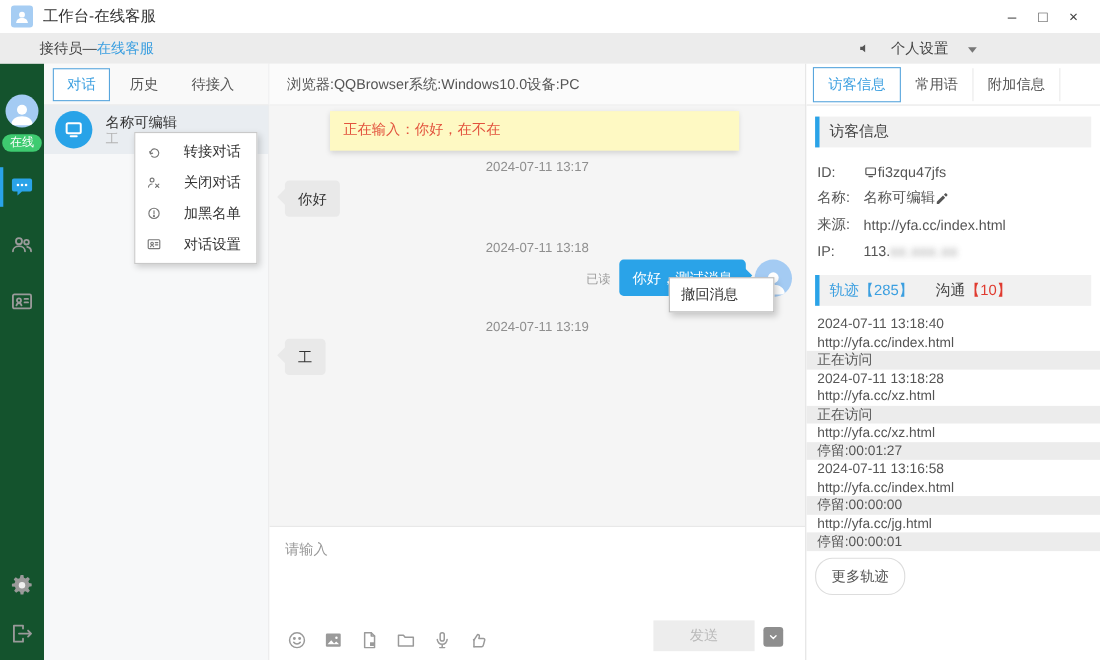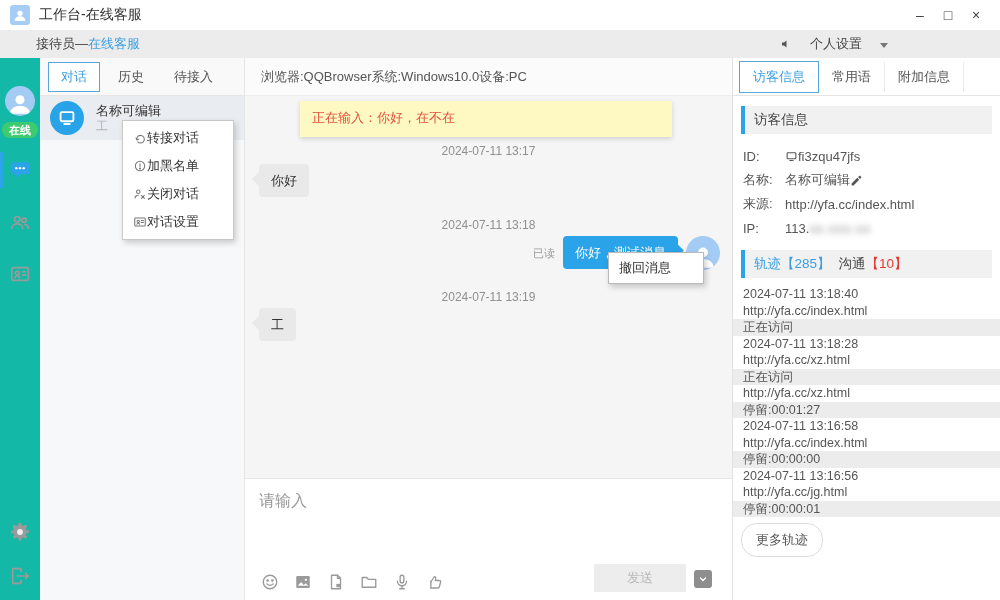--- a/index.html
+++ b/index.html
@@ -21,22 +21,22 @@
     color:#444; font-size:14px; cursor:default; }
   
   .headerstrip { position:absolute; top:30px; left:0; right:0; height:28px;
     background:#ececec; display:flex; align-items:center; padding-left:36px;
     font-size:13px; color:#444; }
   .agent-name { color:#3b9fe0; }
   .strip-right { margin-left:auto; margin-right:112px; display:flex; align-items:center; gap:18px; }
   .caret-down { width:0; height:0; border-left:4px solid transparent;
     border-right:4px solid transparent; border-top:5px solid #777; margin-top:2px; }
   
-  .sidebar { position:absolute; top:58px; bottom:0; left:0; width:40px; background:#14b8a6;
-    display:flex; flex-direction:column; align-items:center;font-weight:bold; }
+  .sidebar { position:absolute; top:58px; bottom:0; left:0; width:40px; background:#14532d;
+    display:flex; flex-direction:column; align-items:center; }
   .side-avatar { margin-top:28px; width:30px; height:30px; border-radius:50%;
     background:#a4cbf3; display:flex; align-items:center; justify-content:center; overflow:hidden; }
   .side-avatar svg { width:26px; height:26px; margin-top:4px; }
   .status-badge { margin-top:6px; background:#3ecb70; color:#fff; font-size:11px;
     border-radius:9px; padding:2px 7px; line-height:12px; }
   .side-item { position:relative; width:40px; height:40px; margin-top:12px;
     display:flex; align-items:center; justify-content:center; }
   .side-item svg { width:22px; height:22px; }
   .side-item.active::before { content:""; position:absolute; left:0; top:2px; bottom:2px;
     width:3px; background:#2aa3e8; }
@@ -52,21 +52,21 @@
   .conv-item { height:44px; background:#e9edf1; display:flex; align-items:center; padding:0 10px; }
   .conv-avatar { width:34px; height:34px; border-radius:50%; background:#28a3e8;
     display:flex; align-items:center; justify-content:center; flex:none; }
   .conv-avatar svg { width:22px; height:22px; }
   .conv-texts { margin-left:12px; overflow:hidden; }
   .conv-name { font-size:13px; color:#333; line-height:16px; }
   .conv-preview { font-size:12px; color:#b3b3b3; line-height:15px; }
   
   .ctx-menu { position:absolute; left:122px; top:120px; width:112px; background:#fff;
     border:1px solid #c9c9c9; box-shadow:2px 3px 6px rgba(0,0,0,.18); z-index:40; padding:3px 0; }
-  .ctx-item { display:flex; align-items:center; gap:0; padding:5px 10px;
+  .ctx-item { display:flex; align-items:center; gap:20px; padding:5px 10px;
     font-size:13px; color:#333; cursor:default; }
   .ctx-item svg { width:14px; height:14px; flex:none; }
   
   .chatarea { position:absolute; top:58px; bottom:0; left:245px; width:487px; background:#f5f5f5; }
   .chat-topbar { height:38px; background:#fbfbfb; border-bottom:1px solid #ececec;
     display:flex; align-items:center; padding-left:16px; font-size:13px; color:#555; }
   .messages { position:absolute; top:38px; bottom:122px; left:0; right:0; background:#f5f5f5; }
   .typing-notice { position:absolute; left:55px; top:5px; width:372px; min-height:36px;
     background:#fef9c3; box-shadow:0 2px 5px rgba(0,0,0,.15); padding:8px 12px;
     color:#e2523d; font-size:13px; z-index:5; }
@@ -88,42 +88,42 @@
   .msg-avatar { width:34px; height:34px; border-radius:50%; background:#a4cbf3;
     display:flex; align-items:center; justify-content:center; overflow:hidden; flex:none; }
   .msg-avatar svg { width:28px; height:28px; margin-top:5px; }
   .recall-menu { position:absolute; left:363px; top:156px; width:96px; background:#fff;
     border:1px solid #b9b9b9; box-shadow:2px 3px 6px rgba(0,0,0,.2); z-index:30; }
   .recall-item { padding:6px 10px; font-size:13px; color:#333; cursor:default; }
   
   .inputarea { position:absolute; left:0; right:0; bottom:0; height:122px; background:#fff;
     border-top:1px solid #e6e6e6; }
   .inputarea textarea { width:100%; height:72px; border:none; outline:none; resize:none;
-    padding:12px 14px; font-size:16px; font-family:inherit; color:#333; background:transparent; }
+    padding:12px 14px; font-size:13px; font-family:inherit; color:#333; background:transparent; }
   .inputarea textarea::placeholder { color:#999; }
   .input-toolbar { position:absolute; left:16px; bottom:9px; display:flex; gap:15px; align-items:center; }
   .input-toolbar svg { width:18px; height:18px; cursor:default; }
   .send-btn { position:absolute; right:46px; bottom:8px; width:92px; height:28px;
     background:#ededed; color:#b9b9b9; border:none; font-size:13px; font-family:inherit; cursor:default; }
   .send-more { position:absolute; right:20px; bottom:12px; width:18px; height:18px;
     background:#8e8e8e; border-radius:3px; display:flex; align-items:center; justify-content:center; cursor:default; }
   .send-more svg { width:12px; height:12px; }
   
   .rightpanel { position:absolute; top:58px; bottom:0; left:732px; width:268px;
     background:#fff; border-left:1px solid #e2e2e2; overflow:hidden; }
   .rp-tabsrow { height:38px; display:flex; align-items:center; border-bottom:1px solid #e6e6e6;
     background:#fff; padding-left:6px; }
   .rp-tab { padding:6px 13px; color:#555; font-size:13px; border-right:1px solid #eaeaea; cursor:default; }
   .rp-tab.active { color:#3b9fe0; border:1px solid #58a6dd; background:#fff; }
   .section-hdr { margin:10px 8px 8px 8px; height:28px; background:#f1f1f1;
     display:flex; align-items:center; position:relative; padding-left:13px;
     font-size:13.5px; color:#444; }
   .section-hdr::before { content:""; position:absolute; left:0; top:0; bottom:0; width:4px; background:#2aa3e8; }
   .hdr-blue { color:#3b9fe0; }
-  .hdr-dark { color:#444; margin-left:8px; }
+  .hdr-dark { color:#444; margin-left:20px; }
   .hdr-red { color:#e03b30;text-align:right; }
   .fields { padding:2px 0 0 10px; }
   .field-row { display:flex; align-items:center; height:24px; font-size:13px; color:#555; }
   .field-label { width:42px; flex:none; }
   .field-value { display:flex; align-items:center; gap:0; color:#555; }
   .field-value svg { width:13px; height:13px; }
   .redacted { filter:blur(3px); opacity:.7; letter-spacing:1px; }
   .track-list { margin-top:2px; }
   .trow { font-size:12.5px; color:#555; line-height:16.5px; padding-left:10px; white-space:nowrap; }
   .trow.status { background:#ececec; }
@@ -233,33 +233,33 @@
   <div class="ctx-menu">
     <div class="ctx-item">
       <svg viewBox="0 0 24 24" class="icon-stroke-dk">
           <path d="M6.5 15a6.5 6.5 0 1 1 1.8 3.6"></path>
           <path d="M5.2 11.8l1.3 3.4 3.3-1.2"></path>
         </svg>
       <span>转接对话</span>
     </div>
     <div class="ctx-item">
       <svg viewBox="0 0 24 24" class="icon-stroke-dk">
+          <circle cx="9" cy="8" r="3"></circle>
+          <path d="M3.5 19c0-3 2.5-4.8 5.5-4.8"></path>
+          <path d="M14.5 14.5l5 5M19.5 14.5l-5 5"></path>
+        </svg>
+      <span>关闭对话</span>
+    </div>
+    <div class="ctx-item">
+      <svg viewBox="0 0 24 24" class="icon-stroke-dk">
           <circle cx="12" cy="12" r="8"></circle>
           <path d="M12 8v5"></path>
           <circle cx="12" cy="16.2" r="0.9" fill="#777"></circle>
         </svg>
       <span>加黑名单</span>
-    </div>
-    <div class="ctx-item">
-      <svg viewBox="0 0 24 24" class="icon-stroke-dk">
-          <circle cx="9" cy="8" r="3"></circle>
-          <path d="M3.5 19c0-3 2.5-4.8 5.5-4.8"></path>
-          <path d="M14.5 14.5l5 5M19.5 14.5l-5 5"></path>
-        </svg>
-      <span>关闭对话</span>
     </div>
     <div class="ctx-item">
       <svg viewBox="0 0 24 24" class="icon-stroke-dk">
           <rect x="3" y="5" width="18" height="14" rx="1.5"></rect>
           <circle cx="9" cy="11" r="2"></circle>
           <path d="M14 9.5h4M14 13h4M6.5 16c.5-1.4 1.4-2 2.5-2s2 .6 2.5 2"></path>
         </svg>
       <span>对话设置</span>
     </div>
   </div>
@@ -390,21 +390,20 @@
       <div class="trow">http://yfa.cc/index.html</div>
       <div class="trow status">正在访问</div>
       <div class="trow">2024-07-11 13:18:28</div>
       <div class="trow">http://yfa.cc/xz.html</div>
       <div class="trow status">正在访问</div>
       <div class="trow">http://yfa.cc/xz.html</div>
       <div class="trow status">停留:00:01:27</div>
       <div class="trow">2024-07-11 13:16:58</div>
       <div class="trow">http://yfa.cc/index.html</div>
       <div class="trow status">停留:00:00:00</div>
-      <div class="trow">2024-07-11 13:16:56</div>
       <div class="trow">http://yfa.cc/jg.html</div>
       <div class="trow status">停留:00:00:01</div>
     </div>
 
     <button class="more-btn">更多轨迹</button>
   </div>
 
 </div>
 
 </body></html>

